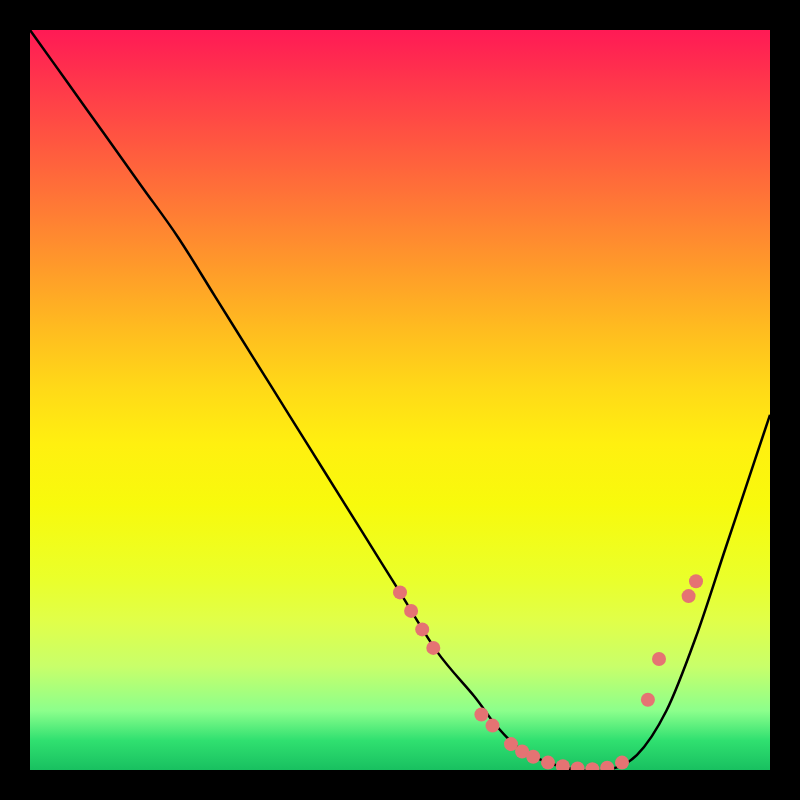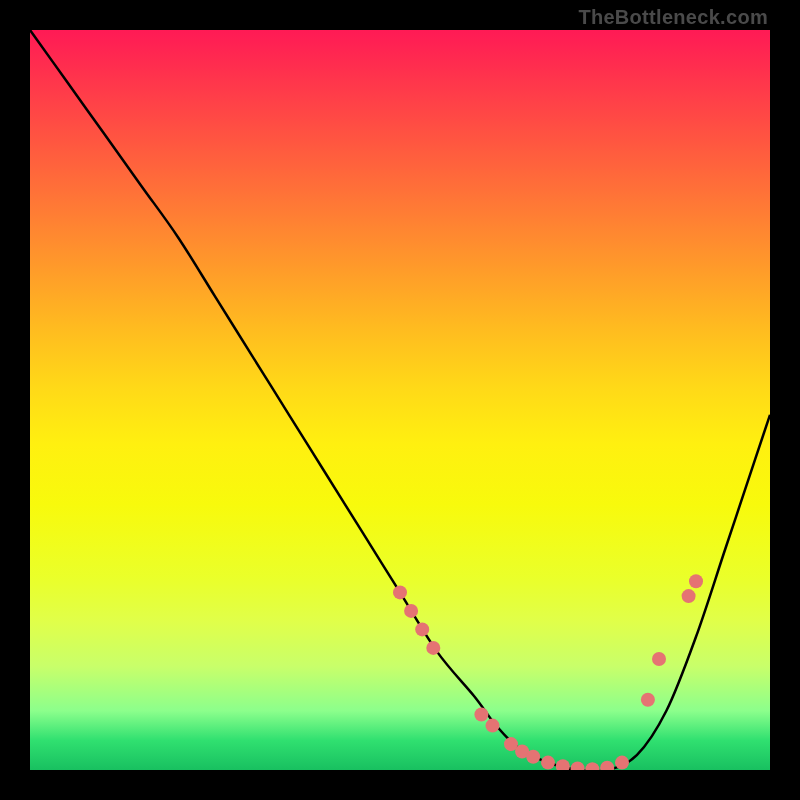--- a/index.html
+++ b/index.html
@@ -34,21 +34,20 @@
     font-weight: 600;
     color: #4a4a4a;
     letter-spacing: 0.3px;
   }
   svg.curve { position: absolute; inset: 0; }
 </style>
 </head>
 <body>
 
 <div class="container">
-  <div class="attribution">TheBottleneck.com</div>
   <div class="plot-area">
     <div class="gradient-bg"></div>
     <svg class="curve" viewBox="0 0 740 740" preserveAspectRatio="none">
       <path id="curve-path" fill="none" stroke-width="2.5" d="M0.0,0.0 C6.2,8.6 24.7,34.5 37.0,51.8 C49.3,69.1 61.7,86.3 74.0,103.6 C86.3,120.9 98.7,138.1 111.0,155.4 C123.3,172.7 135.7,188.7 148.0,207.2 C160.3,225.7 172.7,246.7 185.0,266.4 C197.3,286.1 209.7,305.9 222.0,325.6 C234.3,345.3 246.7,365.1 259.0,384.8 C271.3,404.5 283.7,424.3 296.0,444.0 C308.3,463.7 320.7,483.5 333.0,503.2 C345.3,522.9 357.7,542.7 370.0,562.4 C382.3,582.1 394.7,604.3 407.0,621.6 C419.3,638.9 434.1,653.7 444.0,666.0 C453.9,678.3 458.8,687.0 466.2,695.6 C473.6,704.2 479.8,711.6 488.4,717.8 C497.0,724.0 508.1,728.9 518.0,732.6 C527.9,736.3 537.7,738.8 547.6,740.0 C557.5,741.2 567.3,742.5 577.2,740.0 C587.1,737.5 596.9,735.1 606.8,725.2 C616.7,715.3 626.5,700.5 636.4,680.8 C646.3,661.1 656.1,633.9 666.0,606.8 C675.9,579.7 685.7,547.6 695.6,518.0 C705.5,488.4 717.8,451.4 725.2,429.2 C732.6,407.0 737.5,392.2 740.0,384.8" stroke="#000000"></path>
       <g id="dots">
           <circle cx="370.0" cy="562.4" r="7" fill="#e57373"></circle>
           <circle cx="381.1" cy="580.9" r="7" fill="#e57373"></circle>
           <circle cx="392.2" cy="599.4" r="7" fill="#e57373"></circle>
           <circle cx="403.3" cy="617.9" r="7" fill="#e57373"></circle>
           <circle cx="451.4" cy="684.5" r="7" fill="#e57373"></circle>

